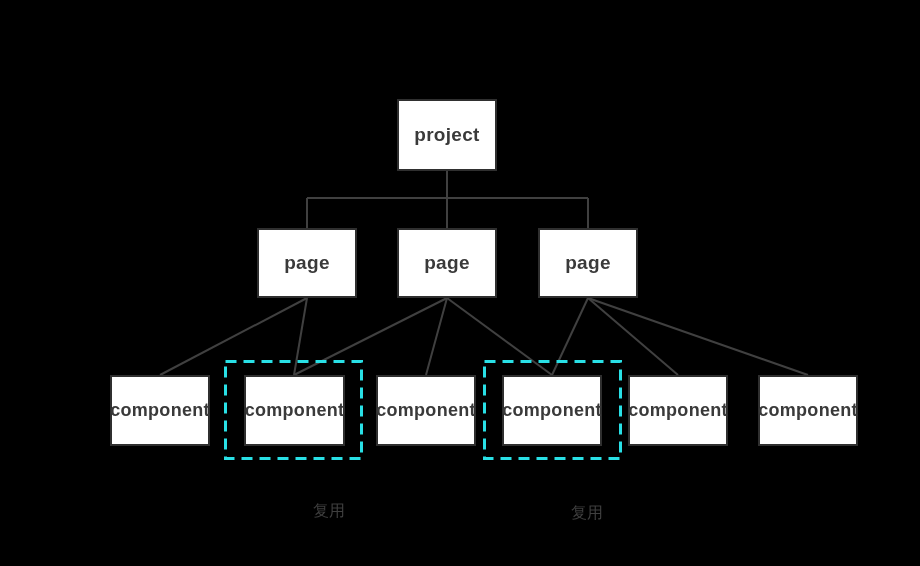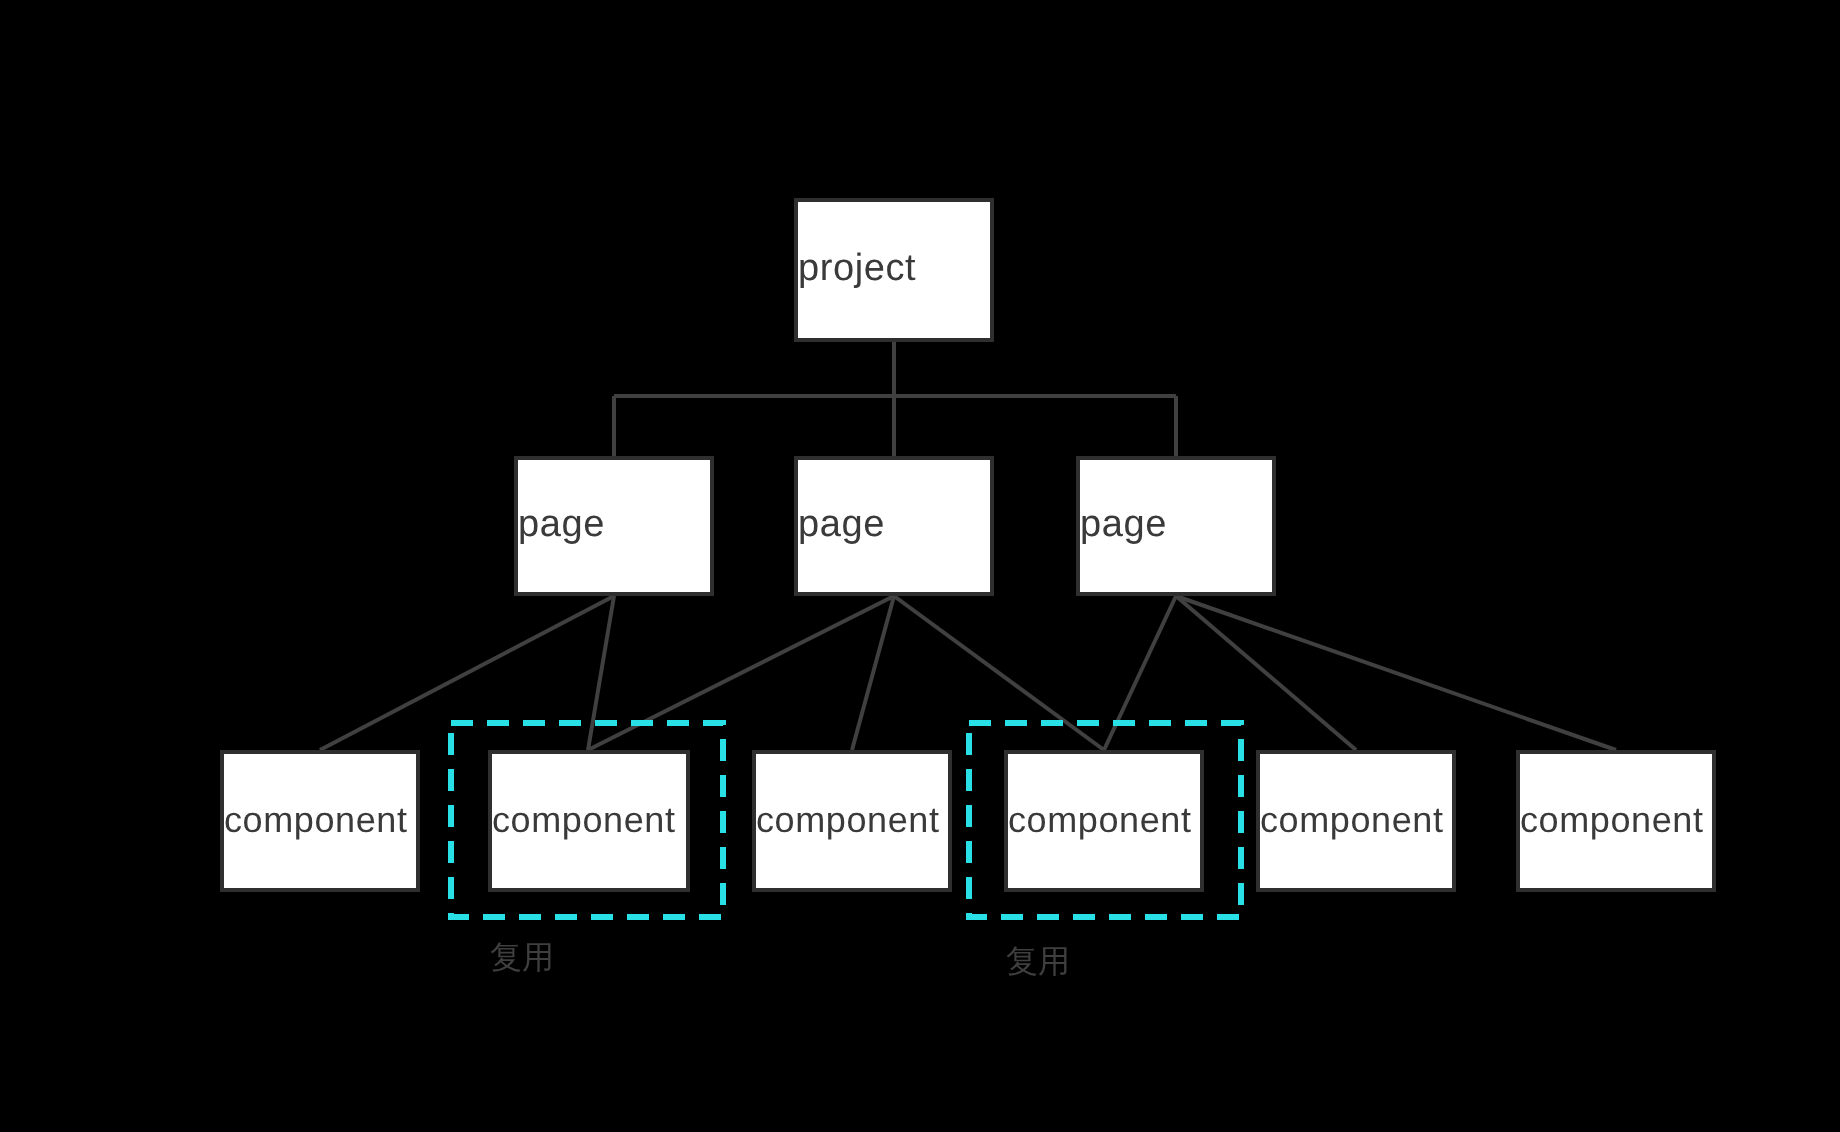--- a/index.html
+++ b/index.html
@@ -7,28 +7,28 @@
   .stage{
     position:relative;width:920px;height:566px;background:var(--bg,#000);
     font-family:"Liberation Sans","DejaVu Sans",sans-serif;overflow:hidden;
   }
   .edges{position:absolute;left:0;top:0;width:920px;height:566px;}
   .edges line{stroke:var(--connector,#404040);stroke-width:2;}
   .reuse-rect{fill:none;stroke:var(--highlight,#29e0e6);stroke-width:3;stroke-dasharray:11 7;}
   .node{
     position:absolute;box-sizing:border-box;background:var(--node-fill,#fff);
     border:2px solid var(--node-border,#2f2f2f);
-    display:flex;align-items:center;
-    color:var(--node-text,#3a3a3a);letter-spacing:.3px;
+    display:flex;align-items:center;justify-content:center;
+    color:var(--node-text,#3a3a3a);letter-spacing:.3px;font-weight:bold;
   }
   .node.lg{font-size:19px;}
   .node.sm{font-size:18px;}
   .reuse-label{
-    position:absolute;width:100px;text-align:left;
-    color:var(--reuse-text,#3f3f3f);font-size:16px;
+    position:absolute;width:100px;text-align:right;
+    color:var(--reuse-text,#3f3f3f);font-size:16px;margin-top:32px;
   }
   
   .project{left:397px;top:99px;width:100px;height:72px;}
   .page-0{left:257px;top:228px;width:100px;height:70px;}
   .page-1{left:397px;top:228px;width:100px;height:70px;}
   .page-2{left:538px;top:228px;width:100px;height:70px;}
   .comp-0{left:110px;top:375px;width:100px;height:71px;}
   .comp-1{left:244px;top:375px;width:101px;height:71px;}
   .comp-2{left:376px;top:375px;width:100px;height:71px;}
   .comp-3{left:502px;top:375px;width:100px;height:71px;}

